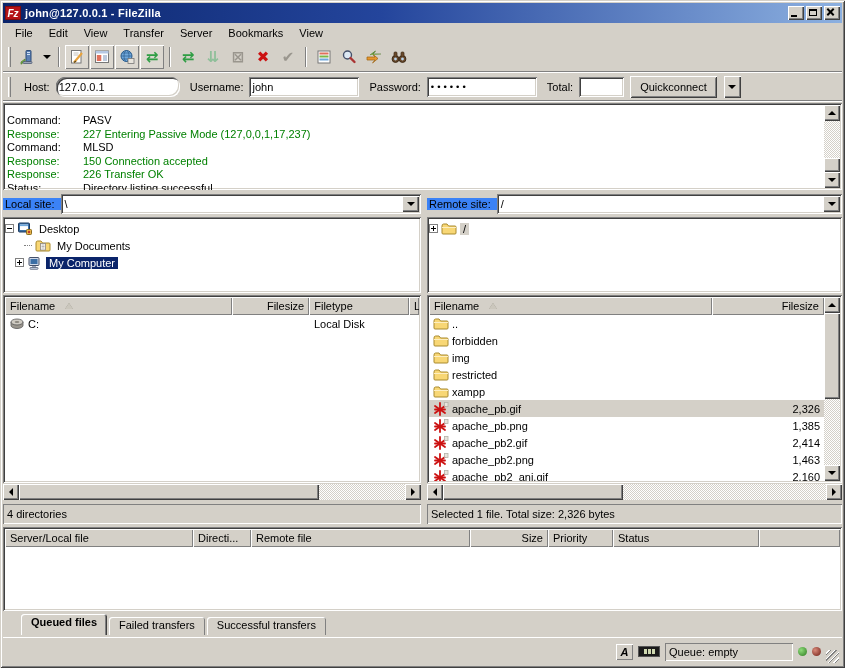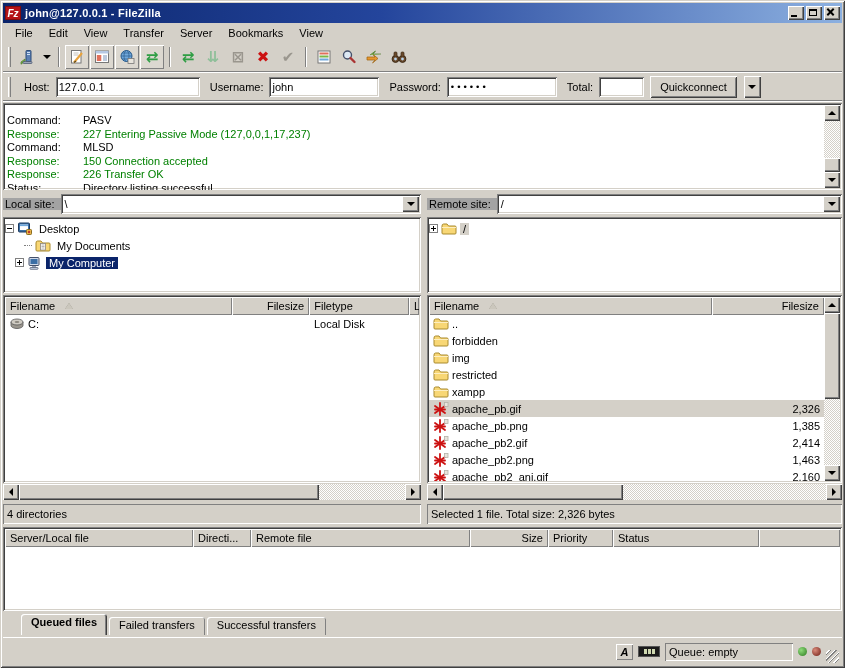--- a/index.html
+++ b/index.html
@@ -44,21 +44,21 @@
   .tb-glyph { font-size:15px; font-weight:bold; line-height:16px; font-family:"DejaVu Sans",sans-serif; }
   .c-green { color:#2f9e44; } .c-dimgreen { color:#8fbf9a; } .c-red { color:#cc1111; } .c-gray { color:#9a968e; }
 
   .groove { position:absolute; left:3px; right:3px; height:2px; border-top:1px solid #808080; border-bottom:1px solid #fff; }
 
   
   .qcbar { position:absolute; left:3px; top:74px; right:3px; height:26px; display:flex; align-items:center; gap:6px; padding-left:2px; }
   .qc-label { margin-left:4px; }
   .field { background:#fff; height:20px; display:flex; align-items:center; padding:0 3px;
     box-shadow: inset 1px 1px 0 #808080, inset -1px -1px 0 #fff, inset 2px 2px 0 #404040, inset -2px -2px 0 #d4d0c8; }
-  .f-host { width:144px; } .f-user { width:110px; } .f-pass { width:110px; } .f-port { width:45px; }
+  .f-host { width:124px;border-radius:9px; } .f-user { width:110px; } .f-pass { width:110px; } .f-port { width:45px; }
   .pass-dots { font-size:9px; letter-spacing:1px; font-family:"DejaVu Sans",sans-serif; }
   .qc-btn { height:22px; padding:0 10px; background:#d4d0c8; display:flex; align-items:center;
     box-shadow: inset 1px 1px 0 #fff, inset -1px -1px 0 #404040, inset 2px 2px 0 #d4d0c8, inset -2px -2px 0 #808080; border:none; font-size:11px; }
   .qc-drop { width:17px; height:22px; display:flex; align-items:center; justify-content:center; background:#d4d0c8;
     box-shadow: inset 1px 1px 0 #fff, inset -1px -1px 0 #404040, inset -2px -2px 0 #808080; margin-left:1px; }
 
   
   .logbox { position:absolute; left:3px; top:103px; right:3px; height:87px; background:#fff;
     box-shadow: inset 1px 1px 0 #808080, inset -1px -1px 0 #fff, inset 2px 2px 0 #404040, inset -2px -2px 0 #d4d0c8;
     padding:11px 20px 3px 4px; overflow:hidden; }
@@ -82,21 +82,21 @@
   .hscroll { height:16px; display:flex; }
   .hscroll .track { flex:1; display:flex; }
   .vscroll { width:16px; display:flex; flex-direction:column; }
   .vscroll .track { flex:1; }
 
   
   .panes { position:absolute; left:3px; top:193px; right:3px; height:331px; display:flex; gap:6px; }
   .pane { display:flex; flex-direction:column; }
   .pane-left { width:418px; } .pane-right { flex:1; }
   .combo-row { height:22px; display:flex; align-items:center; margin-bottom:2px; }
-  .combo-label { background:#a3a3a3; padding:0 6px 0 2px; }
+  .combo-label { background:#3b82f6; padding:0 6px 0 2px; }
   .combo { flex:1; height:20px; background:#fff; display:flex; align-items:center;
     box-shadow: inset 1px 1px 0 #808080, inset -1px -1px 0 #fff, inset 2px 2px 0 #404040, inset -2px -2px 0 #d4d0c8;
     padding:0 2px 0 4px; }
   .combo-btn { width:17px; height:16px; margin-left:auto; background:#d4d0c8; display:flex; align-items:center; justify-content:center;
     box-shadow: inset 1px 1px 0 #fff, inset -1px -1px 0 #404040, inset -2px -2px 0 #808080; }
   .treebox { height:76px; background:#fff; margin-bottom:2px; overflow:hidden; padding:3px 2px;
     box-shadow: inset 1px 1px 0 #808080, inset -1px -1px 0 #fff, inset 2px 2px 0 #404040, inset -2px -2px 0 #d4d0c8; }
   .trow { display:flex; align-items:center; height:17px; gap:3px; }
   .indent { width:16px; flex:none; }
   .dotline { width:8px; border-top:1px dotted #808080; flex:none; }

